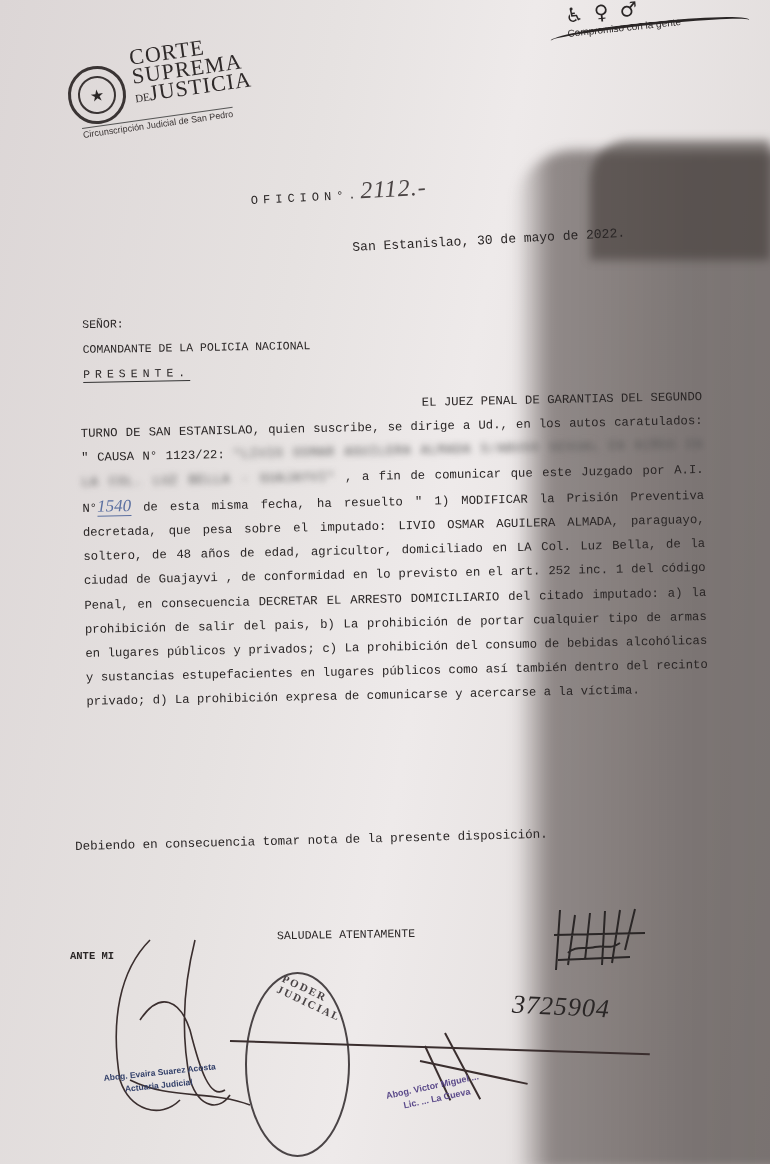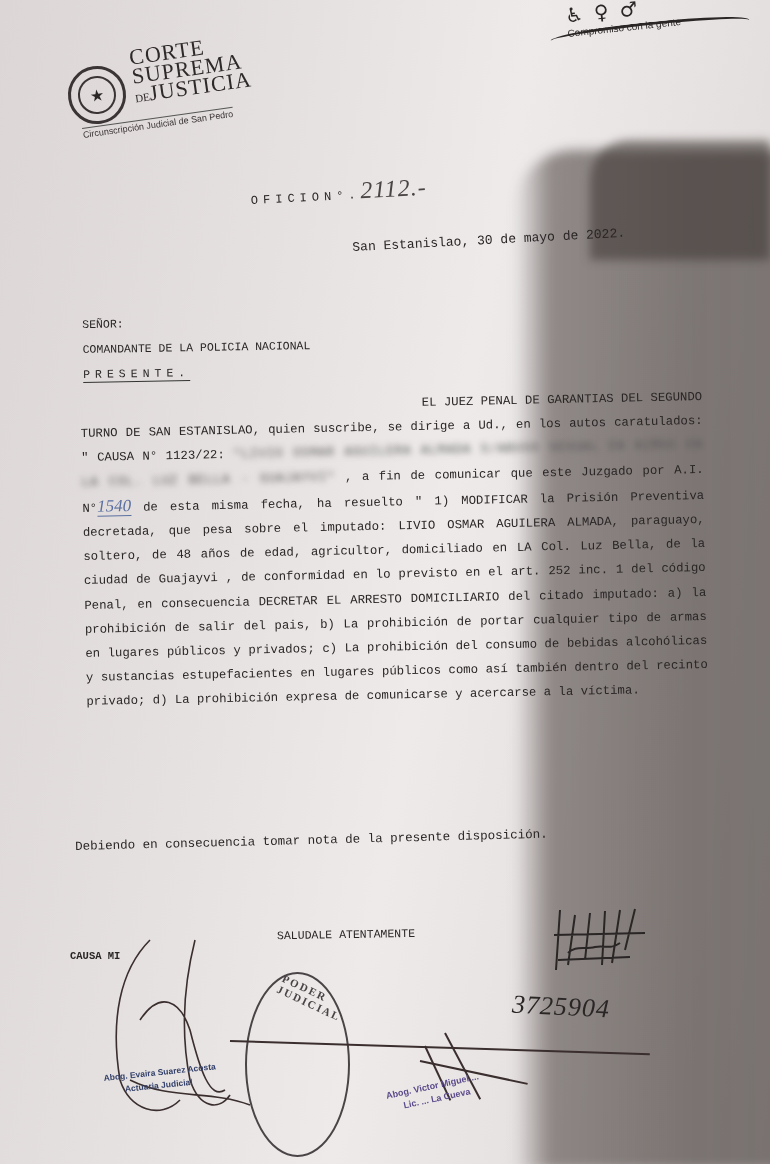--- a/index.html
+++ b/index.html
@@ -123,21 +123,21 @@
       <div><span class="pres">PRESENTE.</span></div>
     </div>
 
     <div class="body">
       <span class="indent">EL JUEZ PENAL DE GARANTIAS DEL SEGUNDO</span>
       <p><span>TURNO DE SAN ESTANISLAO, quien suscribe, se dirige a Ud., en los autos caratulados: " CAUSA N° 1123/22: </span><span class="blur">"LIVIO OSMAR AGUILERA ALMADA S/ABUSO SEXUAL EN NIÑOS EN LA COL. LUZ BELLA - GUAJAYVI"</span><span> , a fin de comunicar que este Juzgado por A.I. N°</span><span class="hand">1540</span><span> de esta misma fecha, ha resuelto  " 1) MODIFICAR la Prisión Preventiva decretada, que pesa sobre el imputado: LIVIO OSMAR AGUILERA ALMADA, paraguayo, soltero, de 48 años de edad, agricultor, domiciliado en LA Col. Luz Bella, de la ciudad de Guajayvi , de conformidad en lo previsto en el art. 252 inc. 1 del código Penal, en consecuencia DECRETAR EL ARRESTO DOMICILIARIO del citado imputado: a) la prohibición de salir del pais, b) La prohibición de portar cualquier tipo de armas en lugares públicos y privados; c) La prohibición del consumo de bebidas alcohólicas y sustancias estupefacientes en lugares públicos como así también dentro del recinto privado; d) La prohibición expresa de comunicarse y acercarse a la víctima.</span></p>
     </div>
     <div class="closing">Debiendo en consecuencia tomar nota de la presente disposición.</div>
 
     <div class="saludo">SALUDALE ATENTAMENTE</div>
-    <div class="ante">CAUSA MI</div>
+    <div class="ante">ANTE MI</div>
 
     <svg class="sig-judge" viewBox="0 0 100 70">
       <path d="M10 5 L6 65 M4 30 L95 28 M8 55 L80 52 M25 10 L18 60 M40 8 L35 55 M55 6 L52 60 M70 5 L62 58 M85 4 L75 45 M18 48 C25 40 35 45 45 42 C55 40 60 45 70 38" stroke="#2a2626" stroke-width="2" fill="none"></path>
     </svg>
     <div class="idnum">3725904</div>
 
     <div class="stamp">
       <div class="txt">PODER JUDICIAL</div>
     </div>
 

